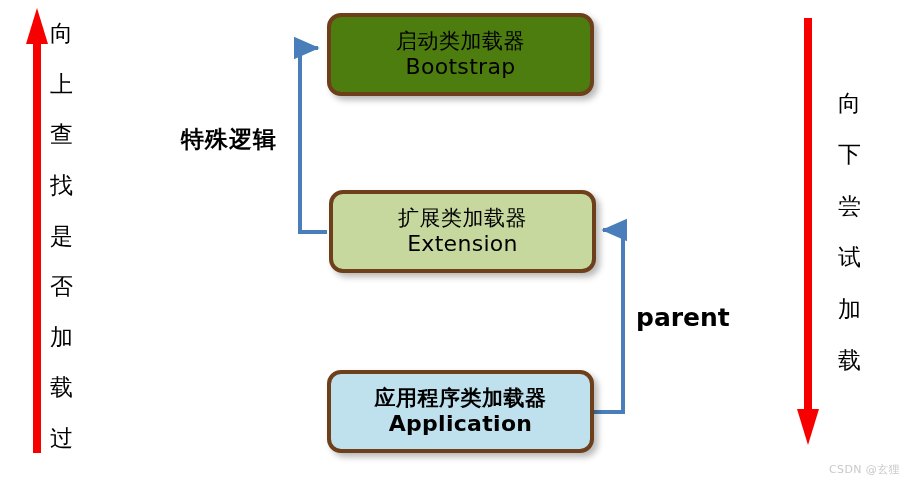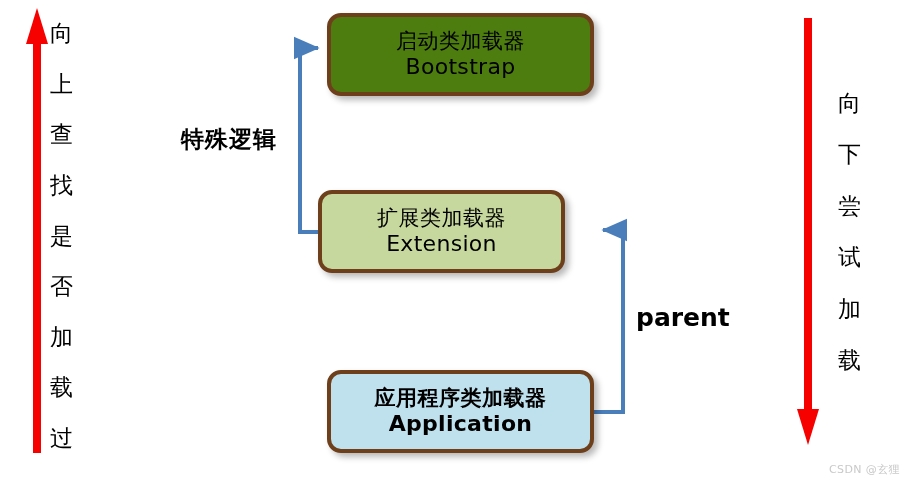--- a/index.html
+++ b/index.html
@@ -47,23 +47,23 @@
   }
 
   #box-bootstrap {
     left: 327px;
     top: 13px;
     width: 267px;
     height: 83px;
     background: #4d7c0f;
   }
   #box-extension {
-    left: 318px;
+    left: 329px;
     top: 190px;
-    width: 247px;
+    width: 267px;
     height: 83px;
     background: #c6d89e;
     justify-content: center;
   }
   #box-application {
     left: 327px;
     top: 370px;
     width: 267px;
     height: 83px;
     background: #bfe1ed;

